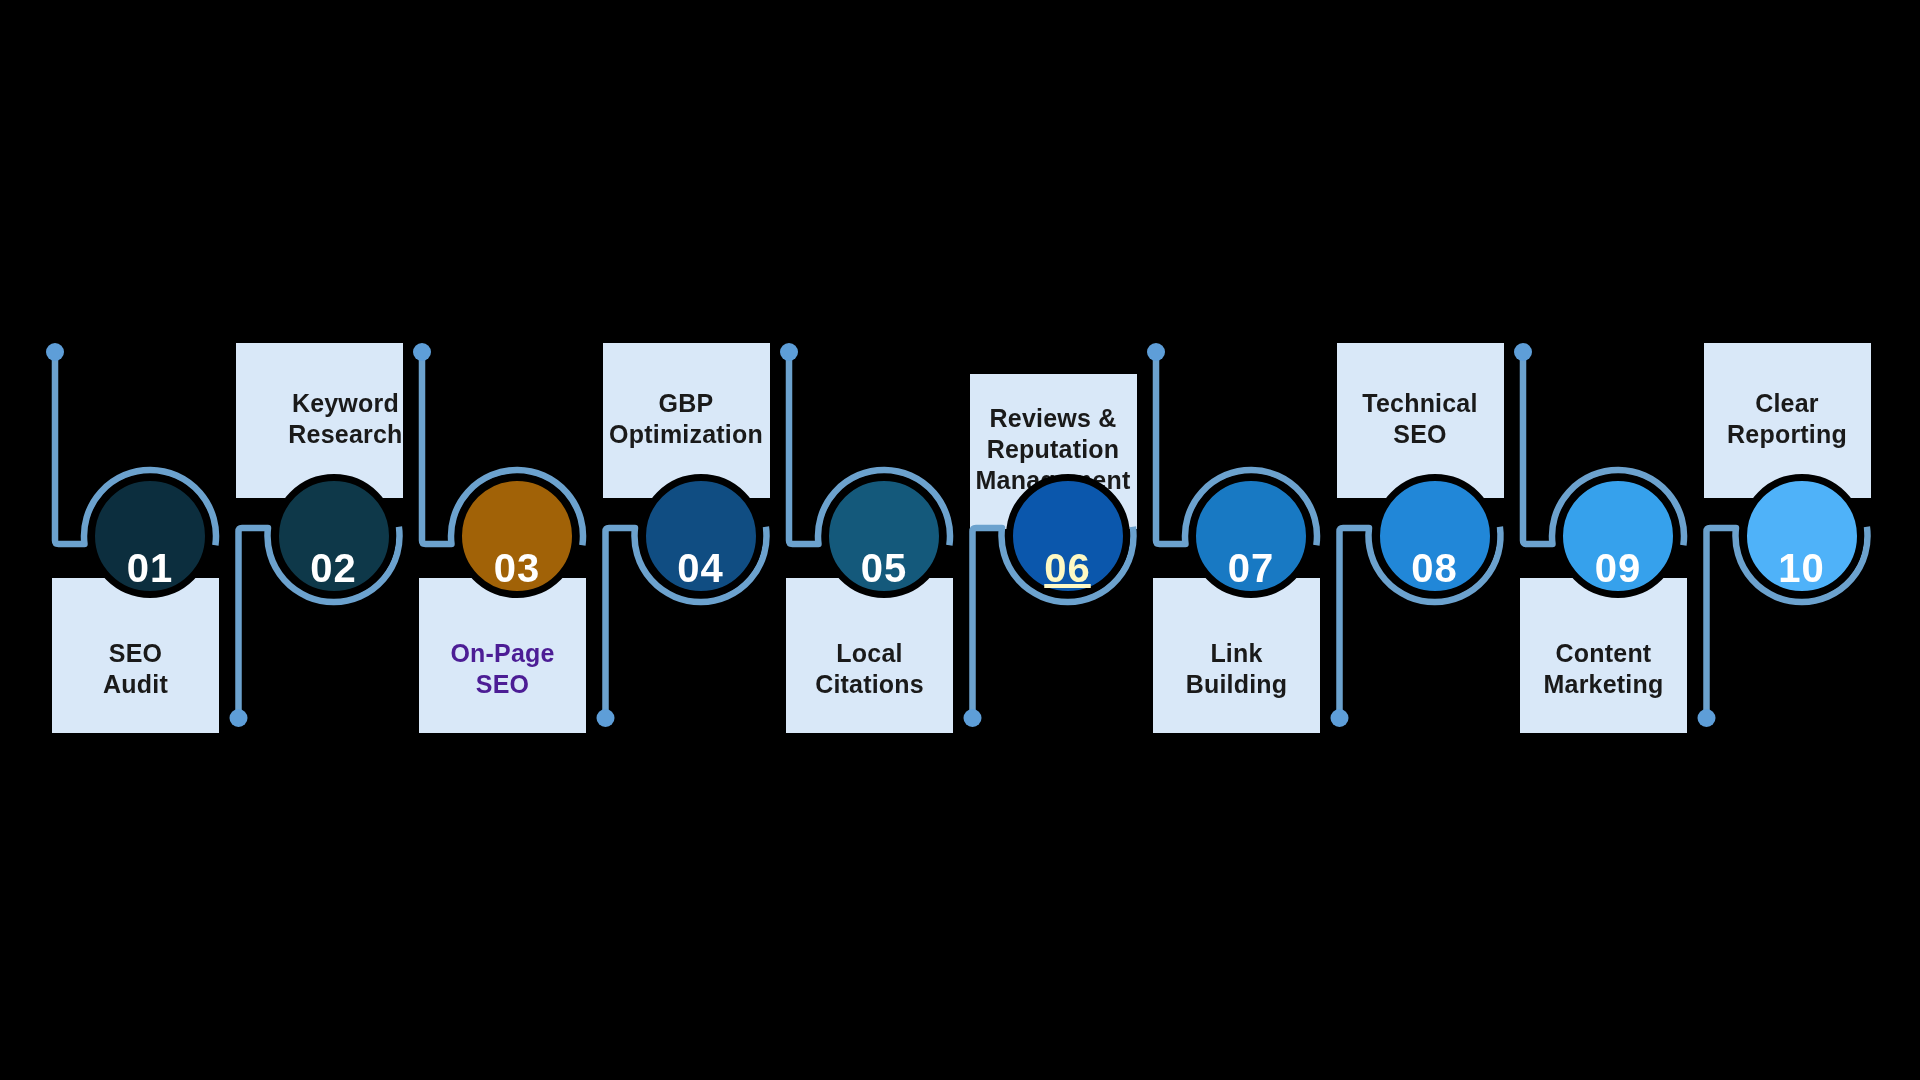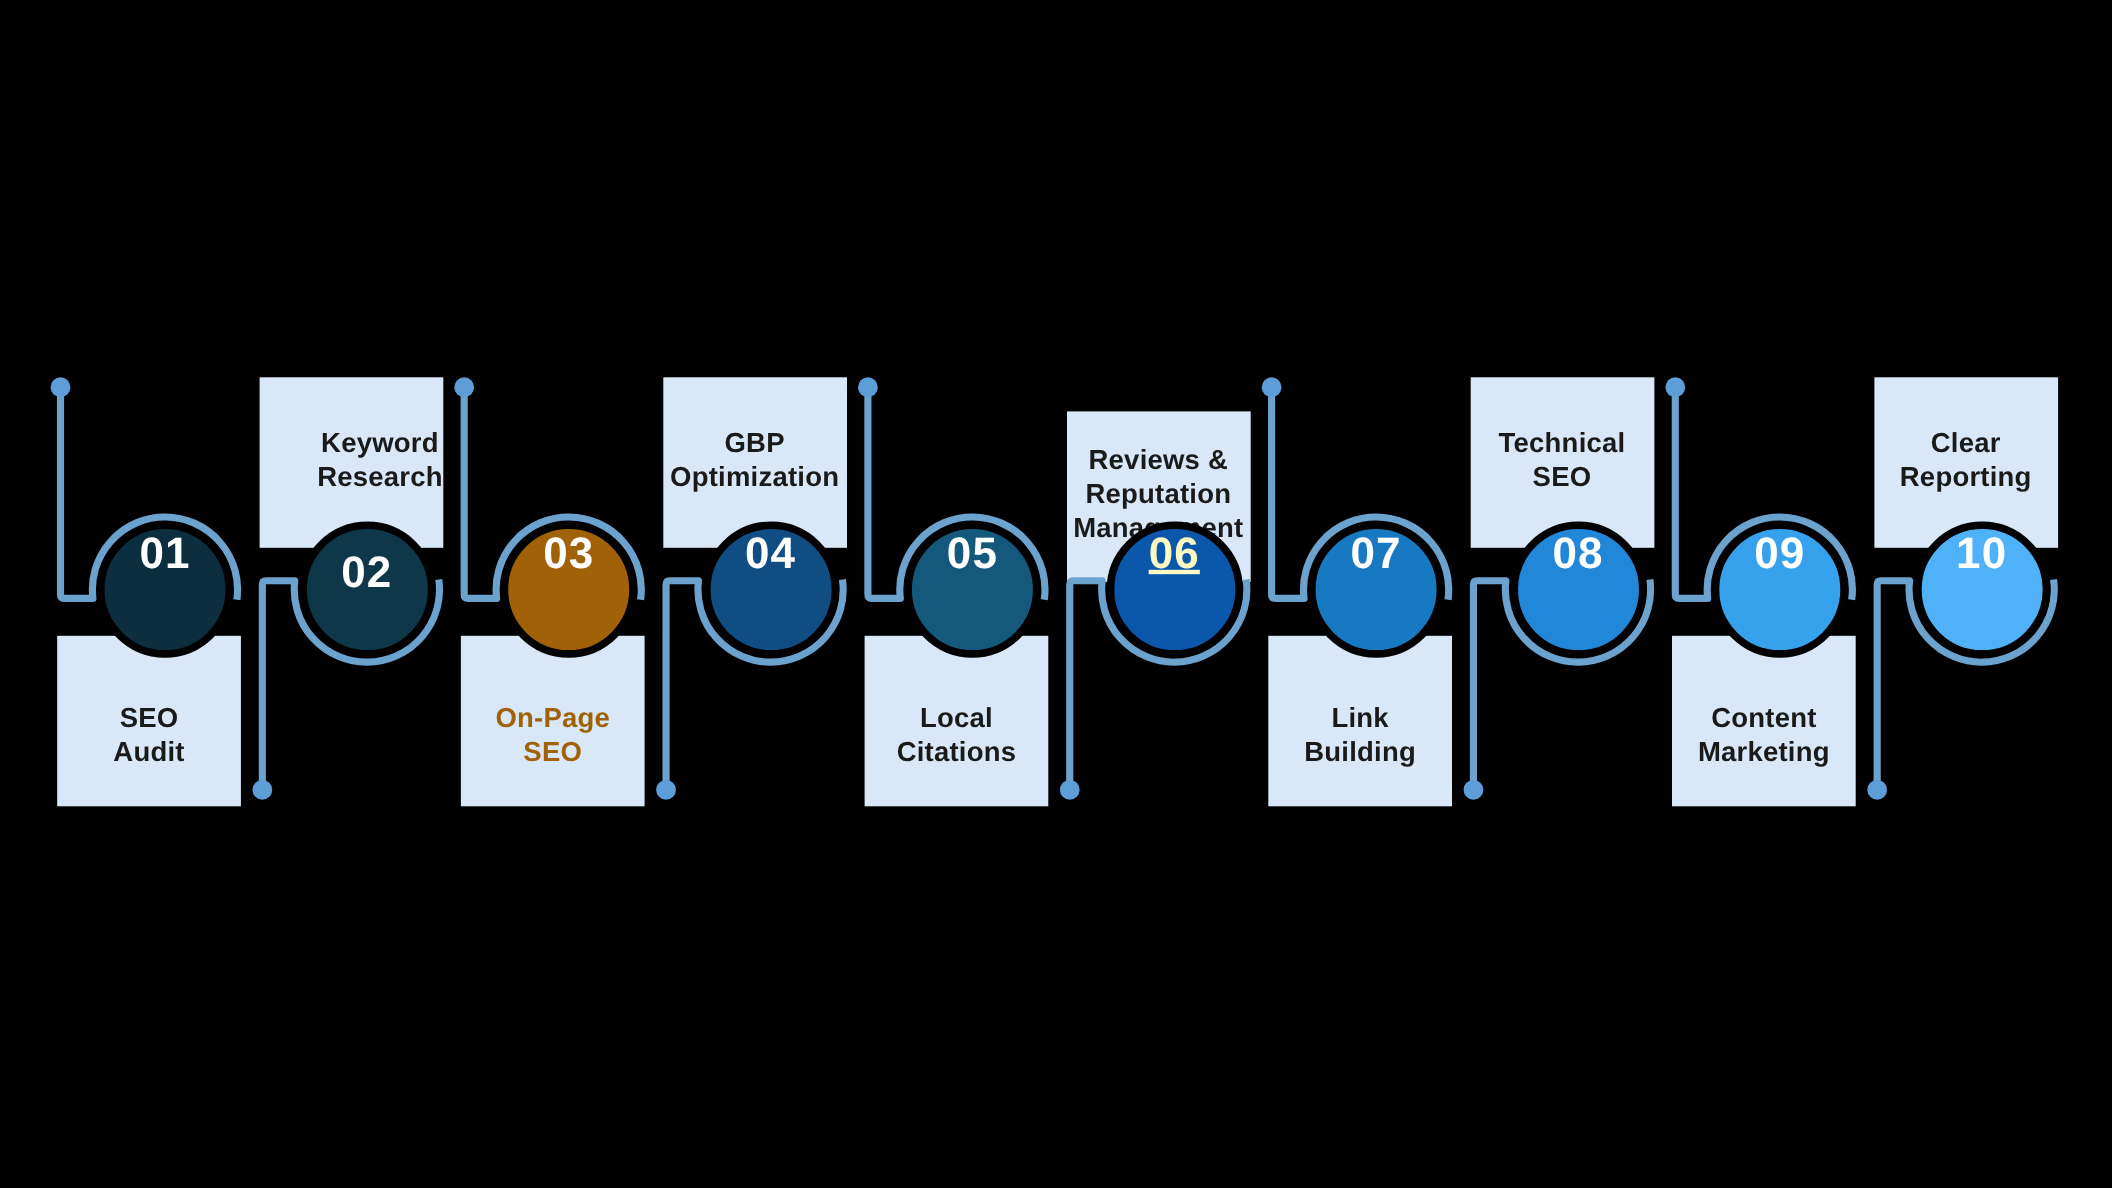--- a/index.html
+++ b/index.html
@@ -40,21 +40,21 @@
     letter-spacing: 0.2px;
   }
   .circle {
     position: absolute;
     width: 110px;
     height: 110px;
     border: 7px solid #e5e5e5;
     border-radius: 50%;
     z-index: 3;
     display: flex;
-    align-items: flex-start;
+    align-items: flex-end;
     justify-content: center;
   }
   .num {
     color: #FFFFFF;
     font-size: 40px;
     font-weight: 700;
     letter-spacing: 1px;
   }
 </style>
 </head>
@@ -99,21 +99,21 @@
       <div class="label-text" style="color: rgb(26, 26, 26);">Keyword
 Research</div>
     </div>
     <div class="circle" style="left: 271.5px; top: 474px; background: rgb(14, 56, 73); border-color: rgb(0, 0, 0);">
       <span class="num" style="color: rgb(255, 255, 255); margin-top: 18px;">02</span>
     </div>
   </div>
 
   <div>
     <div class="label-box below" style="left: 419px; top: 578px; background: rgb(217, 232, 248);">
-      <div class="label-text" style="color: #a16207;">On-Page
+      <div class="label-text" style="color: #4c1d95;">On-Page
 SEO</div>
     </div>
     <div class="circle" style="left: 455px; top: 474px; background: #a16207; border-color: rgb(0, 0, 0);">
       <span class="num" style="color: rgb(255, 255, 255);">03</span>
     </div>
   </div>
 
   <div>
     <div class="label-box above" style="left: 602.5px; top: 343px; background: rgb(217, 232, 248);">
       <div class="label-text" style="color: rgb(26, 26, 26);">GBP

